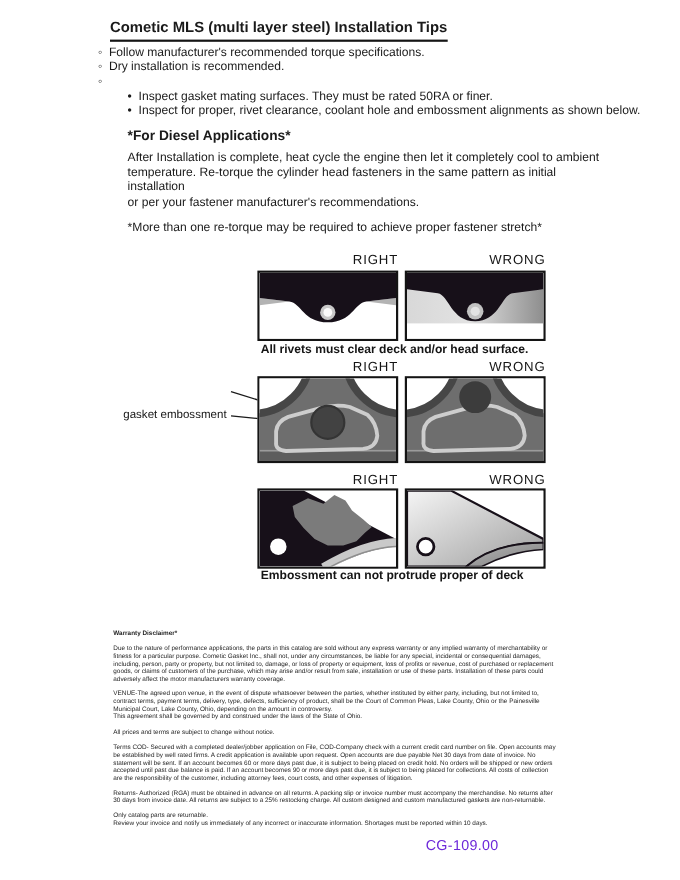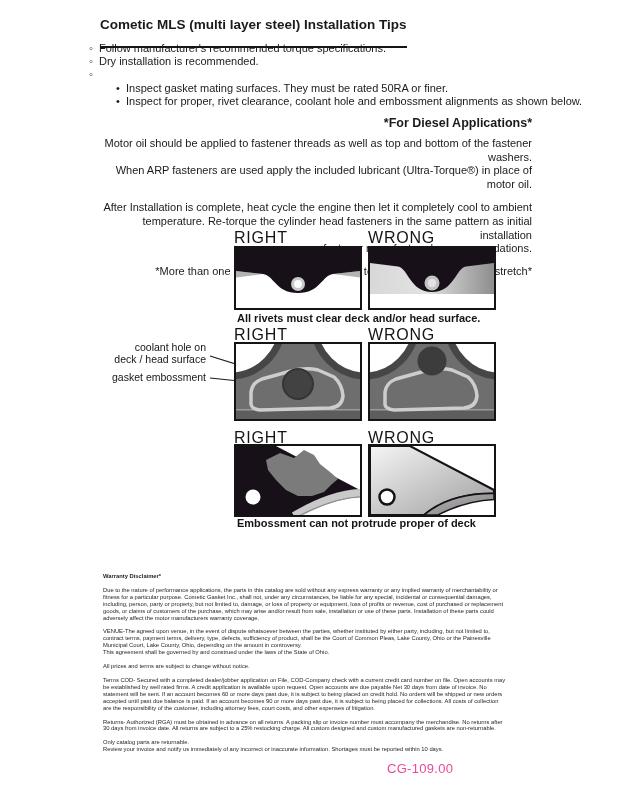--- a/index.html
+++ b/index.html
@@ -3,43 +3,43 @@
 <meta charset="utf-8">
 <style>
   html,body { margin:0; padding:0; background:#fff; }
   .page {
     position:relative; width:618px; height:800px; background:#ffffff;
     font-family:"Liberation Sans", sans-serif; color:#1a1a1a; overflow:hidden;
   }
   .title {
     position:absolute; top:17px; left:100px;
     font-size:13.5px; font-weight:bold;
-    border-bottom:2px solid #151515; padding-bottom:14px;
+    border-bottom:2px solid #151515; padding-bottom:4px;
   }
   .bullets { position:absolute; top:42px; left:89px; font-size:11px; line-height:13.2px; }
   .b-row { display:flex; align-items:flex-start; }
   .b-row .mark { width:10px; flex:0 0 10px; }
   .b-row.sub { margin-left:27px; }
-  .diesel { position:absolute; top:117px; left:100px; width:432px; font-size:11px; line-height:13.8px;text-align:right; }
+  .diesel { position:absolute; top:117px; left:116px; width:432px; font-size:11px; line-height:13.8px; }
   .diesel .dh { font-size:12.5px; font-weight:bold; margin:0 0 6px 0; }
   .diesel p { margin:0 0 9px 0; white-space:pre-line; }
 
-  .rw-label { position:absolute; width:128px; text-align:left; font-size:16px; letter-spacing:0.8px; color:#141414; }
+  .rw-label { position:absolute; width:128px; text-align:right; font-size:12px; letter-spacing:0.8px; color:#141414; }
   .panel { position:absolute; width:124px; border:2px solid #141414; background:#fff; line-height:0; }
   .panel svg { display:block; }
   .caption { position:absolute; font-weight:bold; font-size:11px; line-height:13px; color:#161616; }
 
   .anno { position:absolute; font-size:10.5px; line-height:11.5px; text-align:right; width:108px; left:98px; color:#161616; }
   .leader { position:absolute; left:208px; top:350px; pointer-events:none; }
 
   .disclaimer { position:absolute; top:573px; left:103px; width:428px; font-size:5.8px; line-height:6.9px; color:#1f1f1f; }
   .disclaimer .head { font-weight:bold; margin:0 0 7px 0; }
   .disclaimer p { margin:0 0 7px 0; white-space:pre-line; }
 
-  .footer-code { position:absolute; top:761px; left:387px; font-size:13px; letter-spacing:0.3px; color:#ec4899; }
+  .footer-code { position:absolute; top:761px; left:387px; font-size:13px; letter-spacing:0.3px; color:#6d28d9; }
 </style>
 </head>
 <body>
 
 <div class="page">
 
   <div class="title">Cometic MLS (multi layer steel) Installation Tips</div>
 
   <div class="bullets">
     <div class="b-row">
@@ -58,22 +58,20 @@
       <span>Inspect gasket mating surfaces.  They must be rated 50RA or finer.</span>
     </div>
     <div class="b-row sub">
       <span class="mark">•</span>
       <span>Inspect for proper, rivet clearance, coolant hole and embossment alignments as shown below.</span>
     </div>
   </div>
 
   <div class="diesel">
     <div class="dh">*For Diesel Applications*</div>
-    <p>Motor oil should be applied to fastener threads as well as top and bottom of the fastener washers.
-When ARP fasteners are used apply the included lubricant (Ultra-Torque®) in place of motor oil.</p>
     <p>After Installation is complete, heat cycle the engine then let it completely cool to ambient
 temperature. Re-torque the cylinder head fasteners in the same pattern as initial installation
 or per your fastener manufacturer's recommendations.</p>
     <p>*More than one re-torque may be required to achieve proper fastener stretch*</p>
   </div>
 
   <div class="rw-label" style="top:229px; left:234px;">RIGHT</div>
   <div class="rw-label" style="top:229px; left:368px;">WRONG</div>
 
   <div class="panel" style="top:246px; left:234px;">
@@ -100,24 +98,20 @@
       <path d="M0,0 H124 V15 L96,18.5 C86,20 84,44 62,44 C40,44 38,20 28,18.5 L0,15 Z" fill="#171019"></path>
       <circle cx="62" cy="35" r="7.5" fill="#c2c2c2"></circle>
       <circle cx="62" cy="35" r="4.2" fill="#e3e3e3"></circle>
     </svg>
   </div>
   <div class="caption" style="top:312px; left:237px;">All rivets must clear deck and/or head surface.</div>
 
   <div class="rw-label" style="top:326px; left:234px;">RIGHT</div>
   <div class="rw-label" style="top:326px; left:368px;">WRONG</div>
 
-  <div class="anno" style="top:342px;">
-    <div>coolant hole on</div>
-    <div>deck / head surface</div>
-  </div>
   <div class="anno" style="top:372px;">
     <div>gasket embossment</div>
   </div>
   <svg class="leader" width="96" height="38" viewBox="0 0 96 38">
     <line x1="2" y1="6" x2="92" y2="34" stroke="#1a1a1a" stroke-width="1.2"></line>
     <line x1="2" y1="28" x2="60" y2="34" stroke="#1a1a1a" stroke-width="1.2"></line>
   </svg>
 
   <div class="panel" style="top:342px; left:234px;">
     <svg width="124" height="75" viewBox="0 0 124 75">

